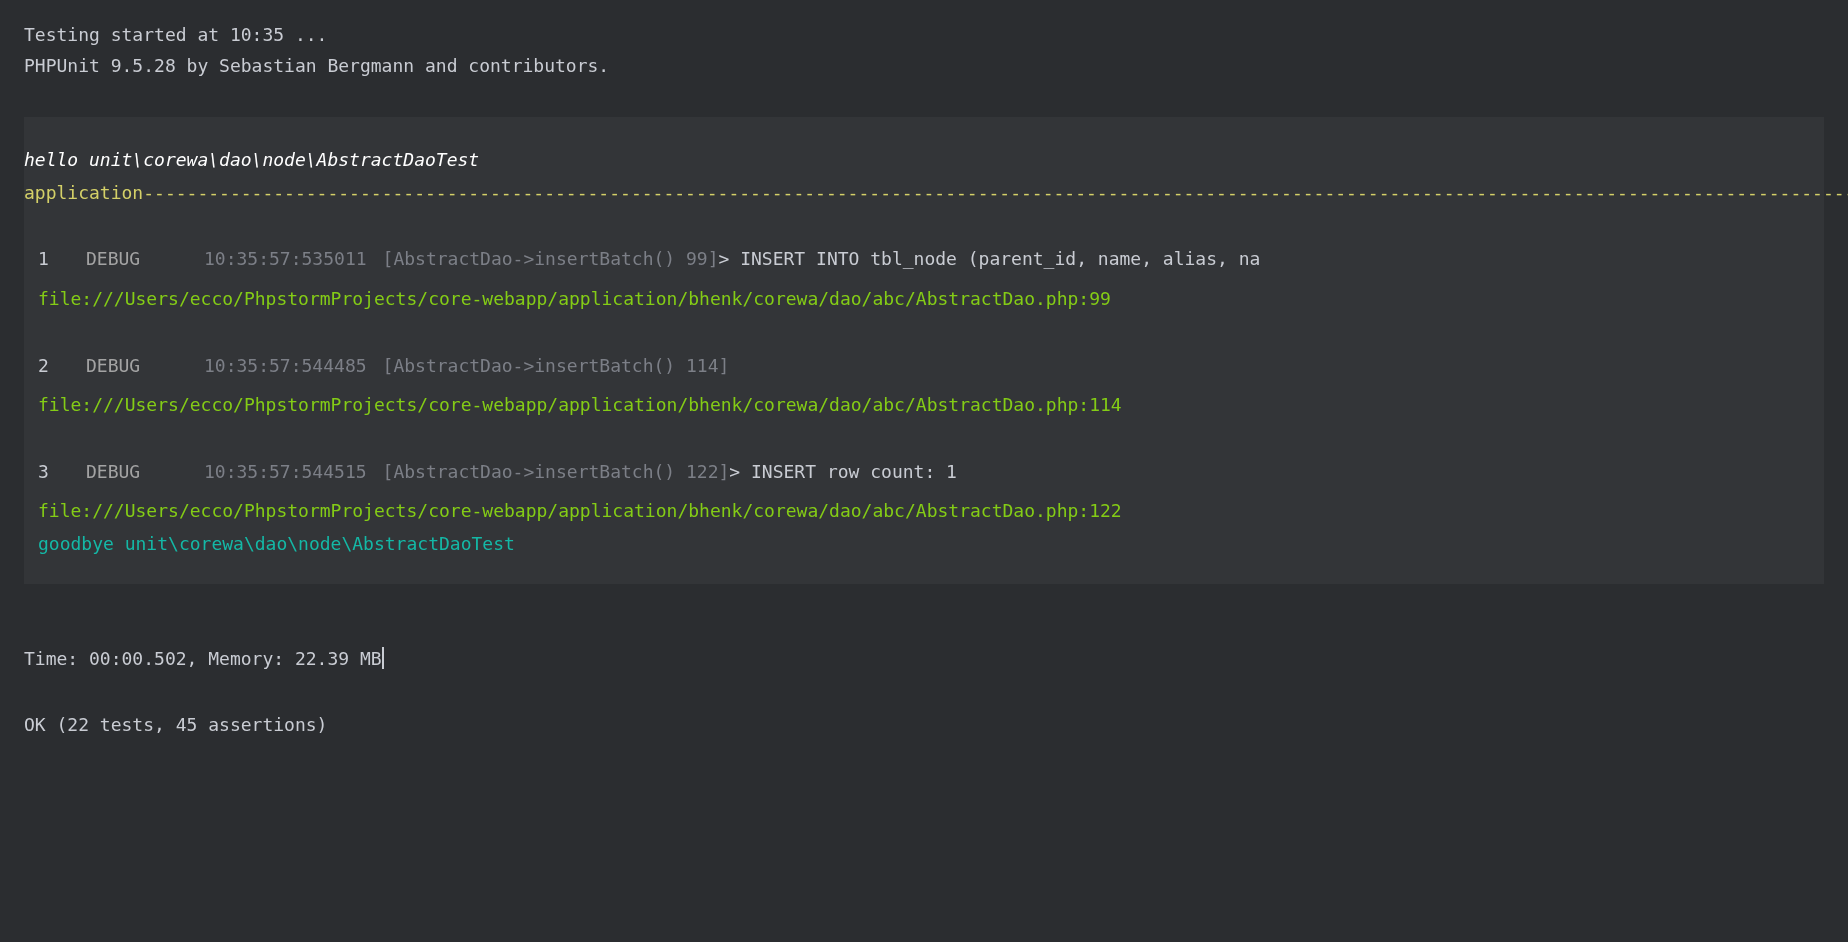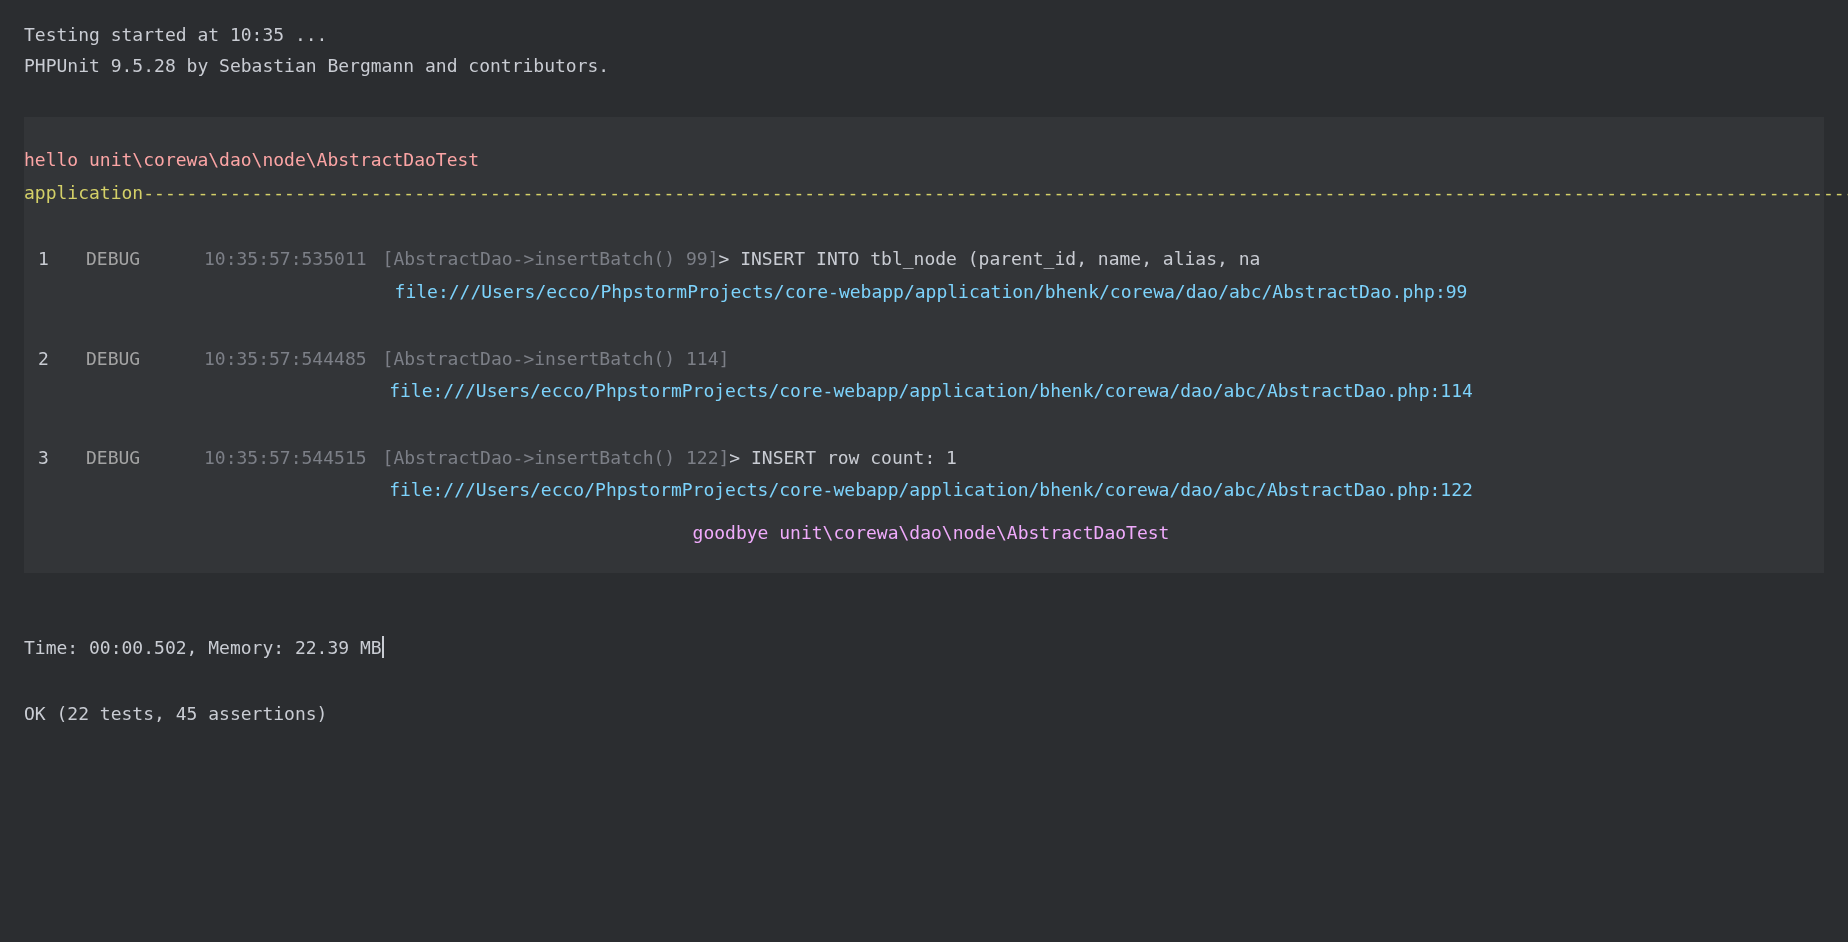--- a/index.html
+++ b/index.html
@@ -19,22 +19,23 @@
     }
     .header-line {
       color: #c9ccd3;
     }
     .log-block {
       background-color: #333538;
       margin-top: 36px;
       padding: 28px 0 24px 0;
     }
     .hello-line {
-      color: #fca5a5;
+      color: #ffffff;
       padding-left: 0;
+      font-style: italic;
     }
     .test-name-line {
       color: #d4d068;
       margin-top: 2px;
     }
     .log-entry {
       margin-top: 36px;
       padding-left: 14px;
     }
     .log-entry-inner {
@@ -57,30 +58,28 @@
     .log-location {
       color: #7c7f87;
       display: inline-block;
       margin-left: 16px;
     }
     .log-msg {
       color: #c9ccd3;
       display: inline-block;
     }
     .log-file-link {
-      color: #7dd3fc;
+      color: #84cc16;
+      padding-left: 14px;
+      margin-top: 9px;
+    }
+    .goodbye-line {
+      color: #14b8a6;
       padding-left: 14px;
       margin-top: 2px;
-      text-align: center;
-    }
-    .goodbye-line {
-      color: #f0abfc;
-      padding-left: 14px;
-      margin-top: 12px;
-      text-align: center;
     }
     .footer-block {
       margin-top: 60px;
     }
     .footer-line {
       color: #c9ccd3;
     }
     .footer-ok {
       color: #c9ccd3;
       margin-top: 36px;

